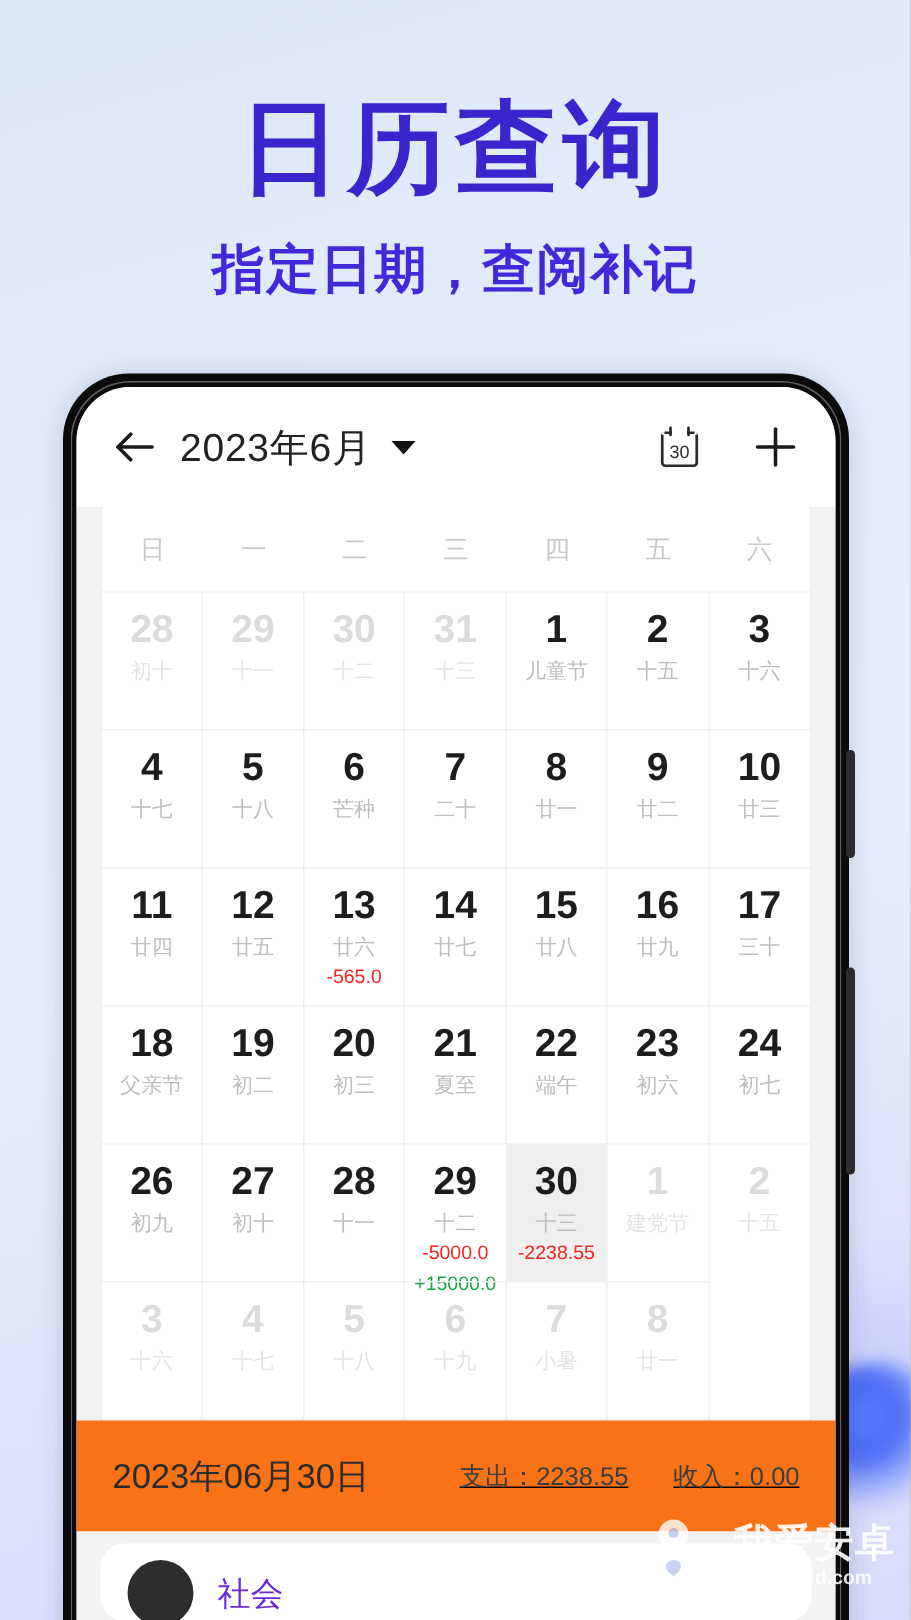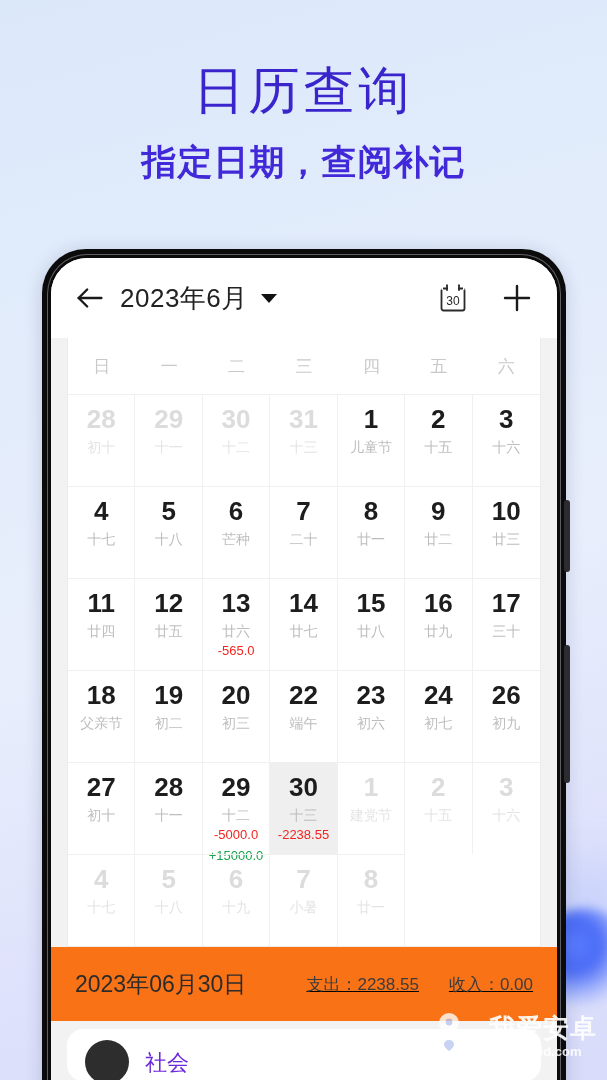--- a/index.html
+++ b/index.html
@@ -16,21 +16,21 @@
     background:radial-gradient(circle at 40% 38%, #5b7dff 0%, #4a6bf5 30%, rgba(110,140,255,.45) 58%, rgba(180,200,255,0) 76%);
     filter:blur(5px); pointer-events:none;
   }
   #glow-right { width:98px; height:98px; right:-26px; top:908px; }
   #glow-soft  { width:150px; height:150px; right:-55px; top:828px;
     background:radial-gradient(circle, rgba(150,175,255,.30) 0%, rgba(190,210,255,0) 70%); filter:blur(12px); }
 
   
   .headline { position:absolute; left:0; top:0; width:607px; text-align:center; }
   .title {
-    font-size:51px; font-weight:normal; color:#3a24cc; letter-spacing:4px;
+    font-size:68px; font-weight:bold; color:#3a24cc; letter-spacing:4px;
     padding-top:64px; line-height:1.05;
   }
   .subtitle {
     font-size:35px; font-weight:bold; color:#4128d8; letter-spacing:1px;
     padding-top:21px;
   }
 
   
   #phone {
     position:absolute; left:42px; top:249px; width:524px; height:850px;
@@ -267,20 +267,24 @@
             </div>
             <div class="cell">
               <div class="dnum">19</div>
               <div class="lunar">初二</div>
             </div>
             <div class="cell">
               <div class="dnum">20</div>
               <div class="lunar">初三</div>
             </div>
             <div class="cell">
+              <div class="dnum">21</div>
+              <div class="lunar">夏至</div>
+            </div>
+            <div class="cell">
               <div class="dnum">22</div>
               <div class="lunar">端午</div>
             </div>
             <div class="cell">
               <div class="dnum">23</div>
               <div class="lunar">初六</div>
             </div>
             <div class="cell">
               <div class="dnum">24</div>
               <div class="lunar">初七</div>

